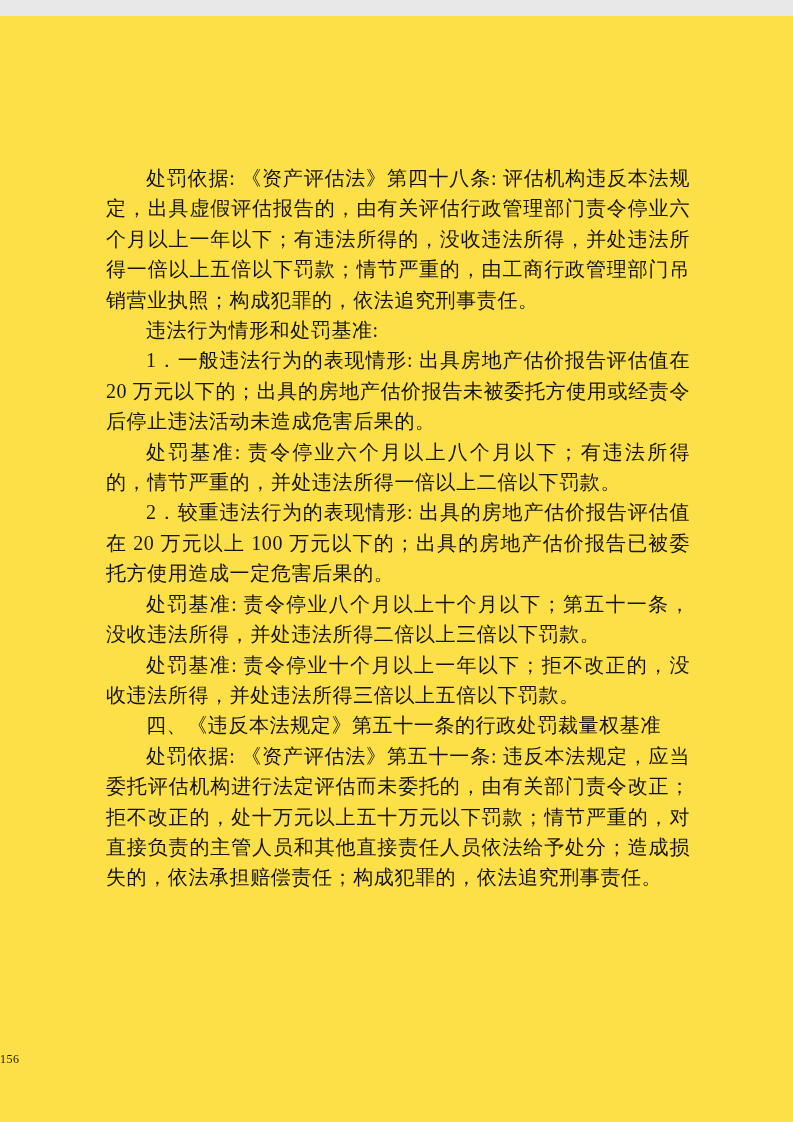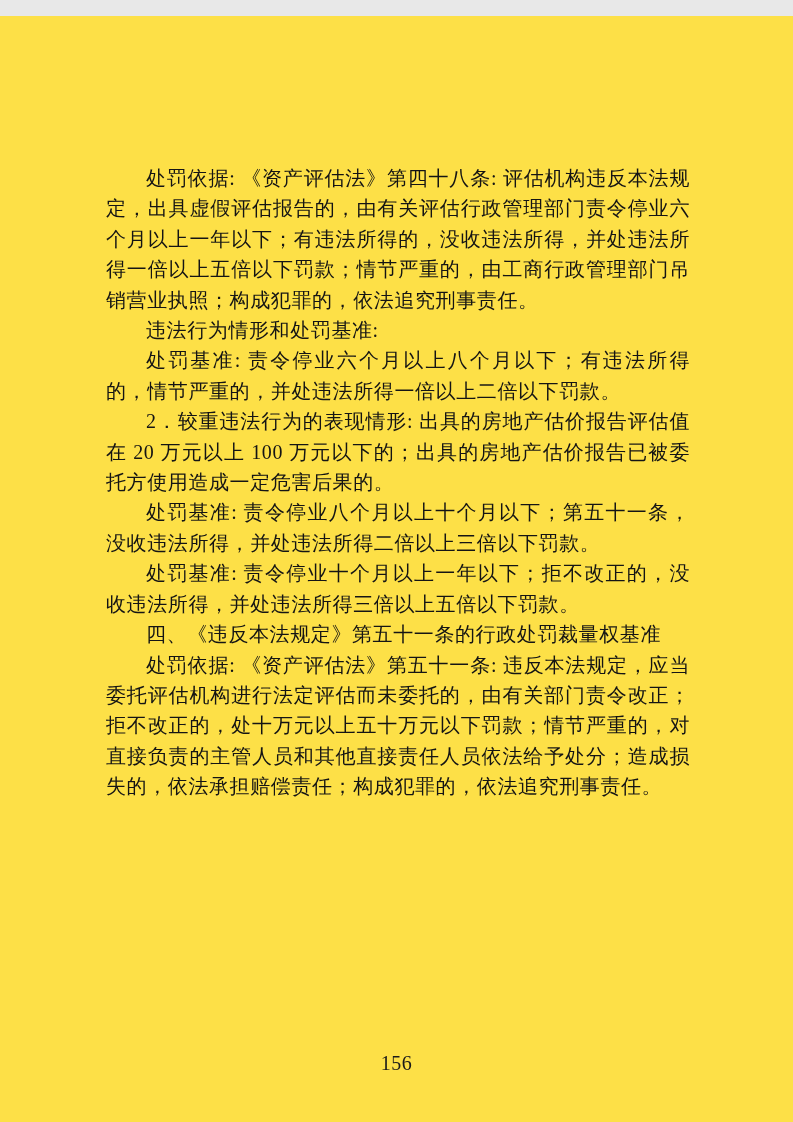--- a/index.html
+++ b/index.html
@@ -34,33 +34,34 @@
     word-break: break-all;
   }
   p.para b {
     font-weight: normal;
   }
   .page-number {
     position: absolute;
     left: 0;
     right: 0;
     top: 1036px;
-    text-align: center;
-    font-size: 20px;
+    text-align: left;
+    font-size: 12px;
     letter-spacing: 0.5px;
     color: #1a1a1a;
   }
 </style>
 </head>
 <body>
 
 <div class="page">
   <div class="content">
       <p class="para"><span>处罚依据: 《资产评估法》第四十八条: 评估机构违反本法规定，出具虚假评估报告的，由有关评估行政管理部门责令停业六个月以上一年以下；有违法所得的，没收违法所得，并处违法所得一倍以上五倍以下罚款；情节严重的，由工商行政管理部门吊销营业执照；构成犯罪的，依法追究刑事责任。</span></p>
       <p class="para"><b>违法行为情形和处罚基准:</b></p>
+      <p class="para"><span>1．一般违法行为的表现情形: 出具房地产估价报告评估值在 20 万元以下的；出具的房地产估价报告未被委托方使用或经责令后停止违法活动未造成危害后果的。</span></p>
       <p class="para"><b>处罚基准: </b><span>责令停业六个月以上八个月以下；有违法所得的，情节严重的，并处违法所得一倍以上二倍以下罚款。</span></p>
       <p class="para"><span>2．较重违法行为的表现情形: 出具的房地产估价报告评估值在 20 万元以上 100 万元以下的；出具的房地产估价报告已被委托方使用造成一定危害后果的。</span></p>
       <p class="para"><b>处罚基准: </b><span>责令停业八个月以上十个月以下；第五十一条，没收违法所得，并处违法所得二倍以上三倍以下罚款。</span></p>
       <p class="para"><b>处罚基准: </b><span>责令停业十个月以上一年以下；拒不改正的，没收违法所得，并处违法所得三倍以上五倍以下罚款。</span></p>
       <p class="para"><b>四、《违反本法规定》第五十一条的行政处罚裁量权基准</b></p>
       <p class="para"><span>处罚依据: 《资产评估法》第五十一条: 违反本法规定，应当委托评估机构进行法定评估而未委托的，由有关部门责令改正；拒不改正的，处十万元以上五十万元以下罚款；情节严重的，对直接负责的主管人员和其他直接责任人员依法给予处分；造成损失的，依法承担赔偿责任；构成犯罪的，依法追究刑事责任。</span></p>
     </div>
   <div class="page-number">156</div>
 </div>
 

